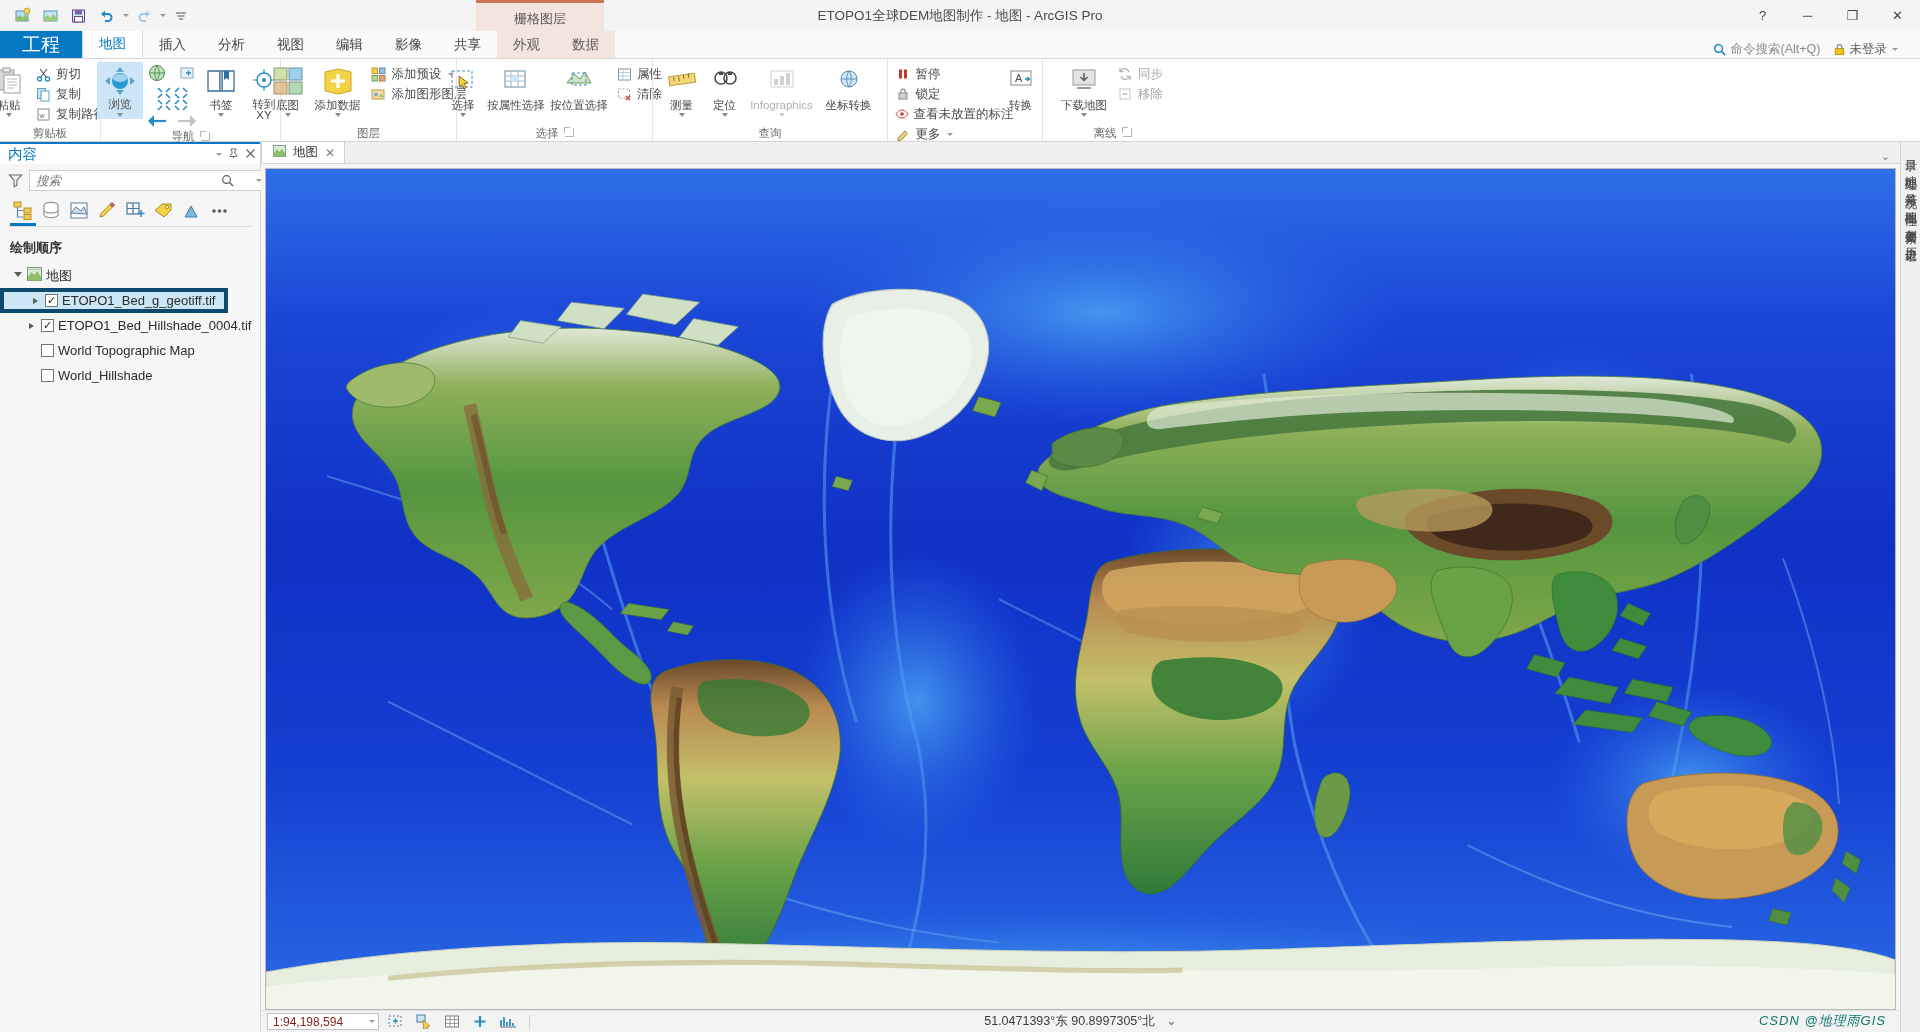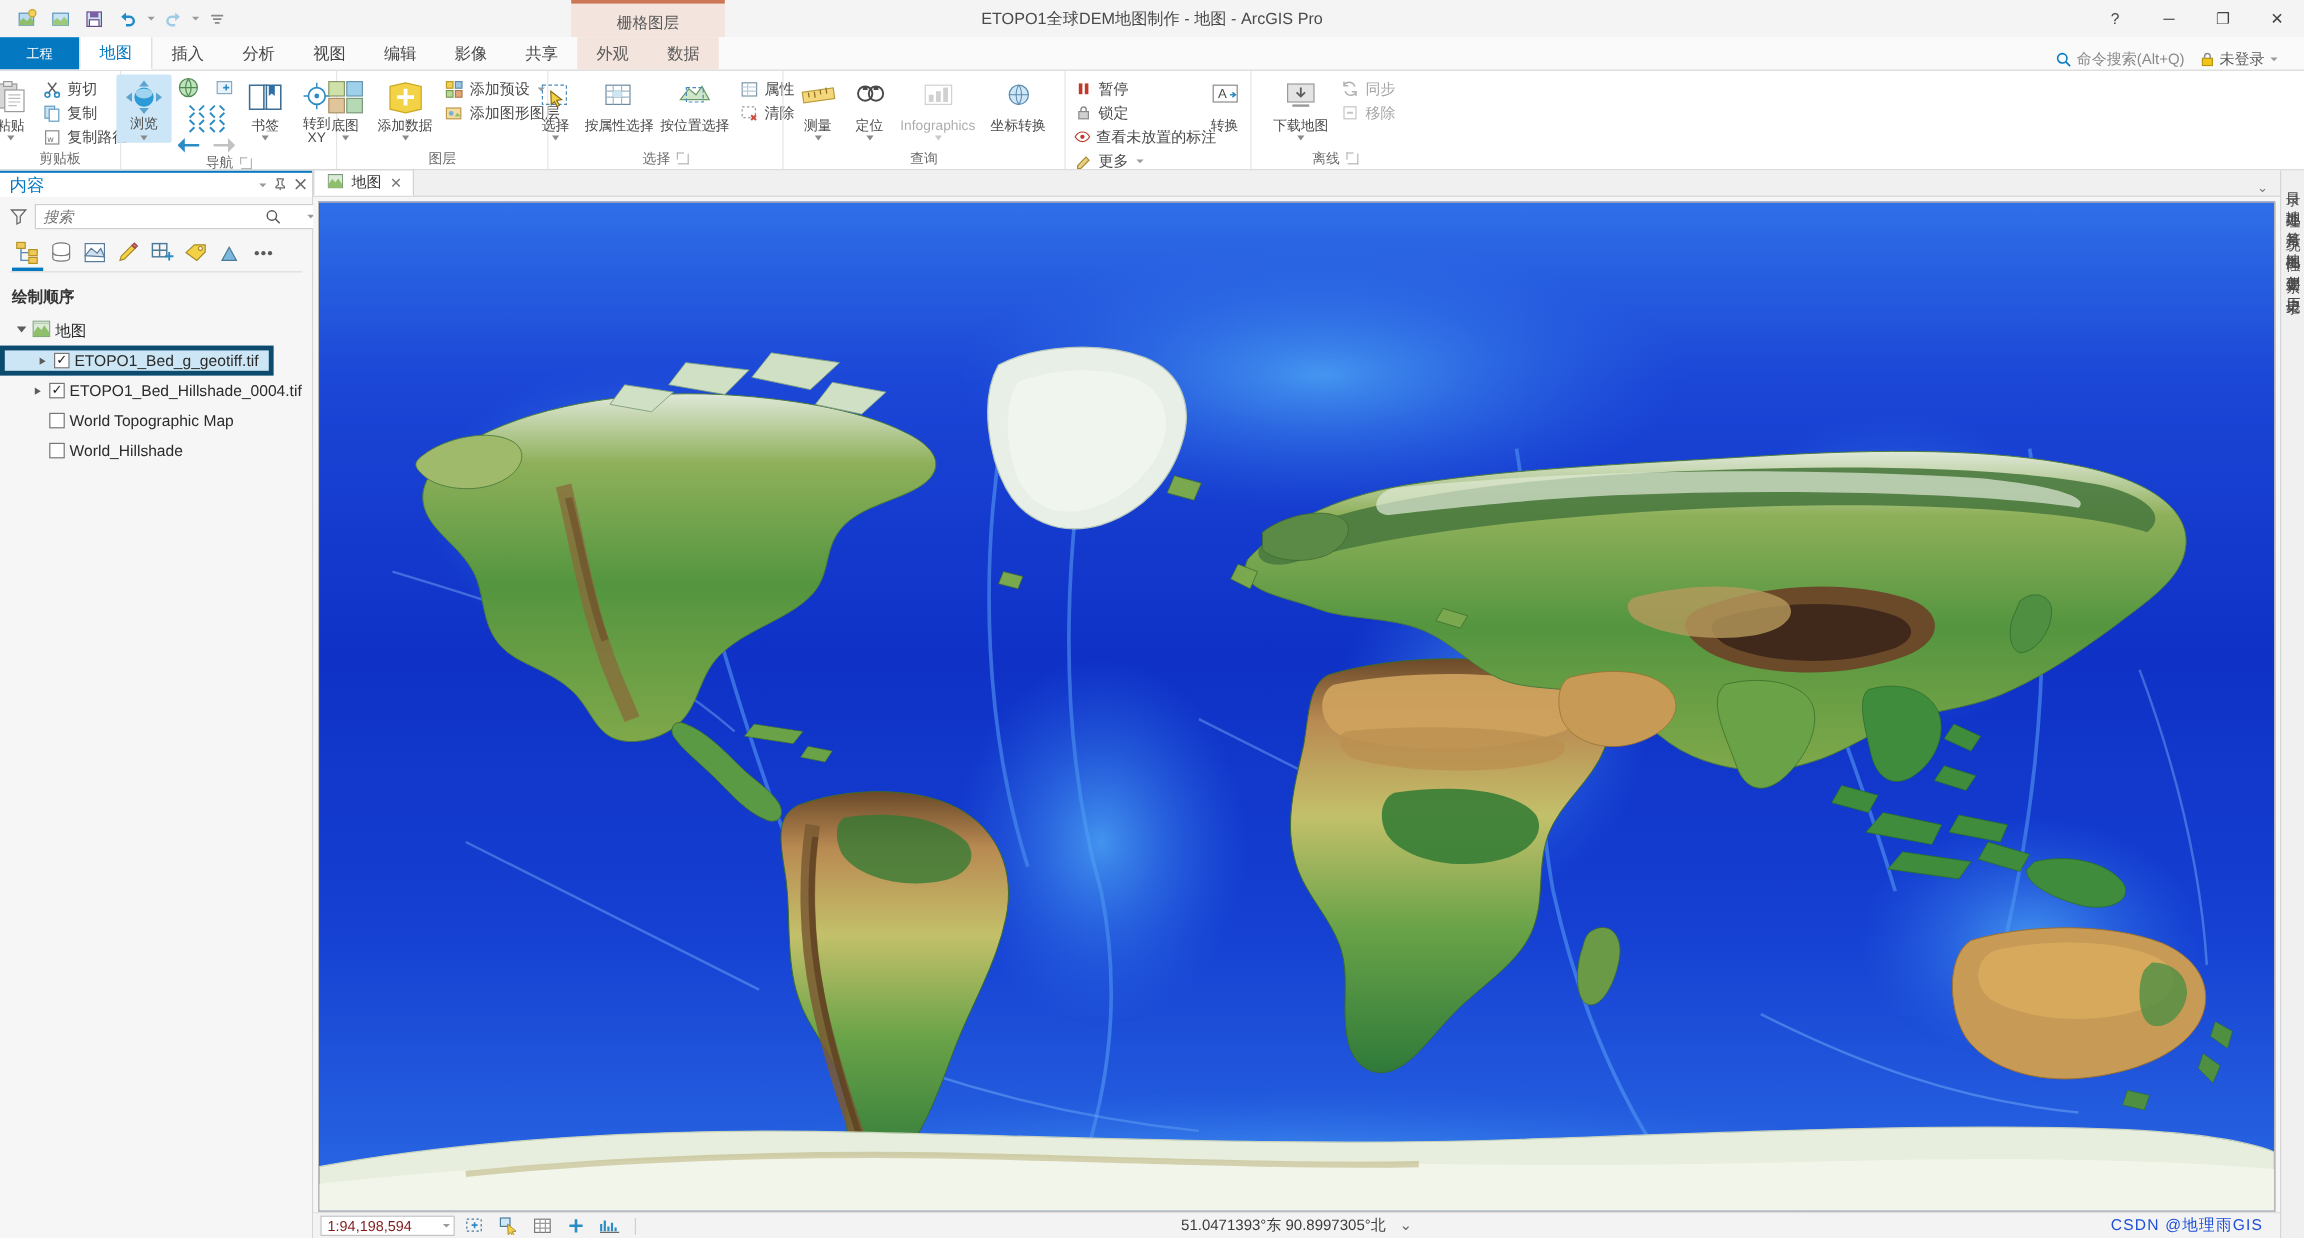--- a/index.html
+++ b/index.html
@@ -26,21 +26,21 @@
   .ctx-tab-header {
     position:absolute; left:476px; top:0px; width:128px; height:31px;
     background:#f4e4de; border-top:3px solid #cb7756; text-align:center;
     font-size:13px; color:#5a5a5a; padding-top:7px;
   }
 
   
   .tabstrip { height:27px; background:#fafafa; display:flex; align-items:flex-end; position:relative; flex:none; }
   .tab { height:27px; padding:0 16px; display:flex; align-items:center; justify-content:center;
          font-size:13.5px; color:#454545; cursor:pointer; white-space:nowrap; }
-  .tab.project { background:#0479c1; color:#fff; font-size:11px; padding:0 22px; }
+  .tab.project { background:#0479c1; color:#fff; font-size:19px; padding:0 22px; }
   .tab.active { background:#ffffff; color:#0479c1; border:1px solid #d8d8d8; border-bottom:1px solid #fff; border-top:none; position:relative; z-index:3; }
   .tab.ctx { background:#f4e4de; color:#5a5a5a; }
   .qsearch { margin-left:auto; display:flex; align-items:center; gap:5px; padding-right:12px; font-size:12.5px; color:#8a8a8a; }
   .acct { display:flex; align-items:center; gap:4px; font-size:12.5px; color:#5a5a5a; padding-right:22px; }
 
   
   .ribbon { height:84px; background:#ffffff; border-top:1px solid #d8d8d8; border-bottom:1px solid #d4d4d4;
             display:flex; align-items:stretch; flex:none; position:relative; }
   .rgroup { display:flex; flex-direction:column; align-items:center; position:relative; padding:0 2px; }
   .rgroup + .rgroup { border-left:1px solid #e6e6e6; }
@@ -98,21 +98,21 @@
               border:1px solid #d0d0d0; border-bottom:none; font-size:12.5px; color:#333; }
   .view-tab .x { font-size:12px; color:#777; cursor:pointer;}
   .view-tabs .chev { margin-left:auto; padding-right:10px; color:#777; font-size:11px;}
   .mapcanvas { flex:1; position:relative; border:1px solid #b9b9b9; margin:4px 4px 0 4px; overflow:hidden; background:#1334c8; }
   .statusbar { height:22px; display:flex; align-items:center; background:#f3f3f3; padding:0 6px; gap:6px; position:relative; border-top:1px solid #e0e0e0;}
   .scalebox { height:17px; min-width:112px; border:1px solid #c2c2c2; background:#fff; display:flex; align-items:center;
               justify-content:space-between; padding:0 3px 0 5px; font-size:12px; color:#7f1d1d; }
   .sb-btn { width:22px;height:19px; display:flex;align-items:center;justify-content:center; cursor:pointer;}
   .coords { position:absolute; left:0; right:0; text-align:center; font-size:12.5px; color:#3c3c3c; pointer-events:none;}
   .coord-chev { display:inline-block; margin-left:8px; color:#666; }
-  .watermark { position:absolute; right:14px; bottom:2px; font-size:13px; color:#1d4ed8; letter-spacing:1px;}
+  .watermark { position:absolute; right:14px; bottom:2px; font-size:13px; color:#0f766e; letter-spacing:1px;font-style:italic;}
 
   
   .rail { width:20px; background:#f0f0f0; border-left:1px solid #d5d5d5; display:flex; flex-direction:column;
           align-items:center; padding-top:8px; gap:14px; }
   .rail-item { writing-mode:vertical-rl; font-size:12px; color:#4a4a4a; cursor:pointer; letter-spacing:1px;}
 
   
   .map-svg { position:absolute; inset:0; width:100%; height:100%; display:block; }
 </style>
 </head>

